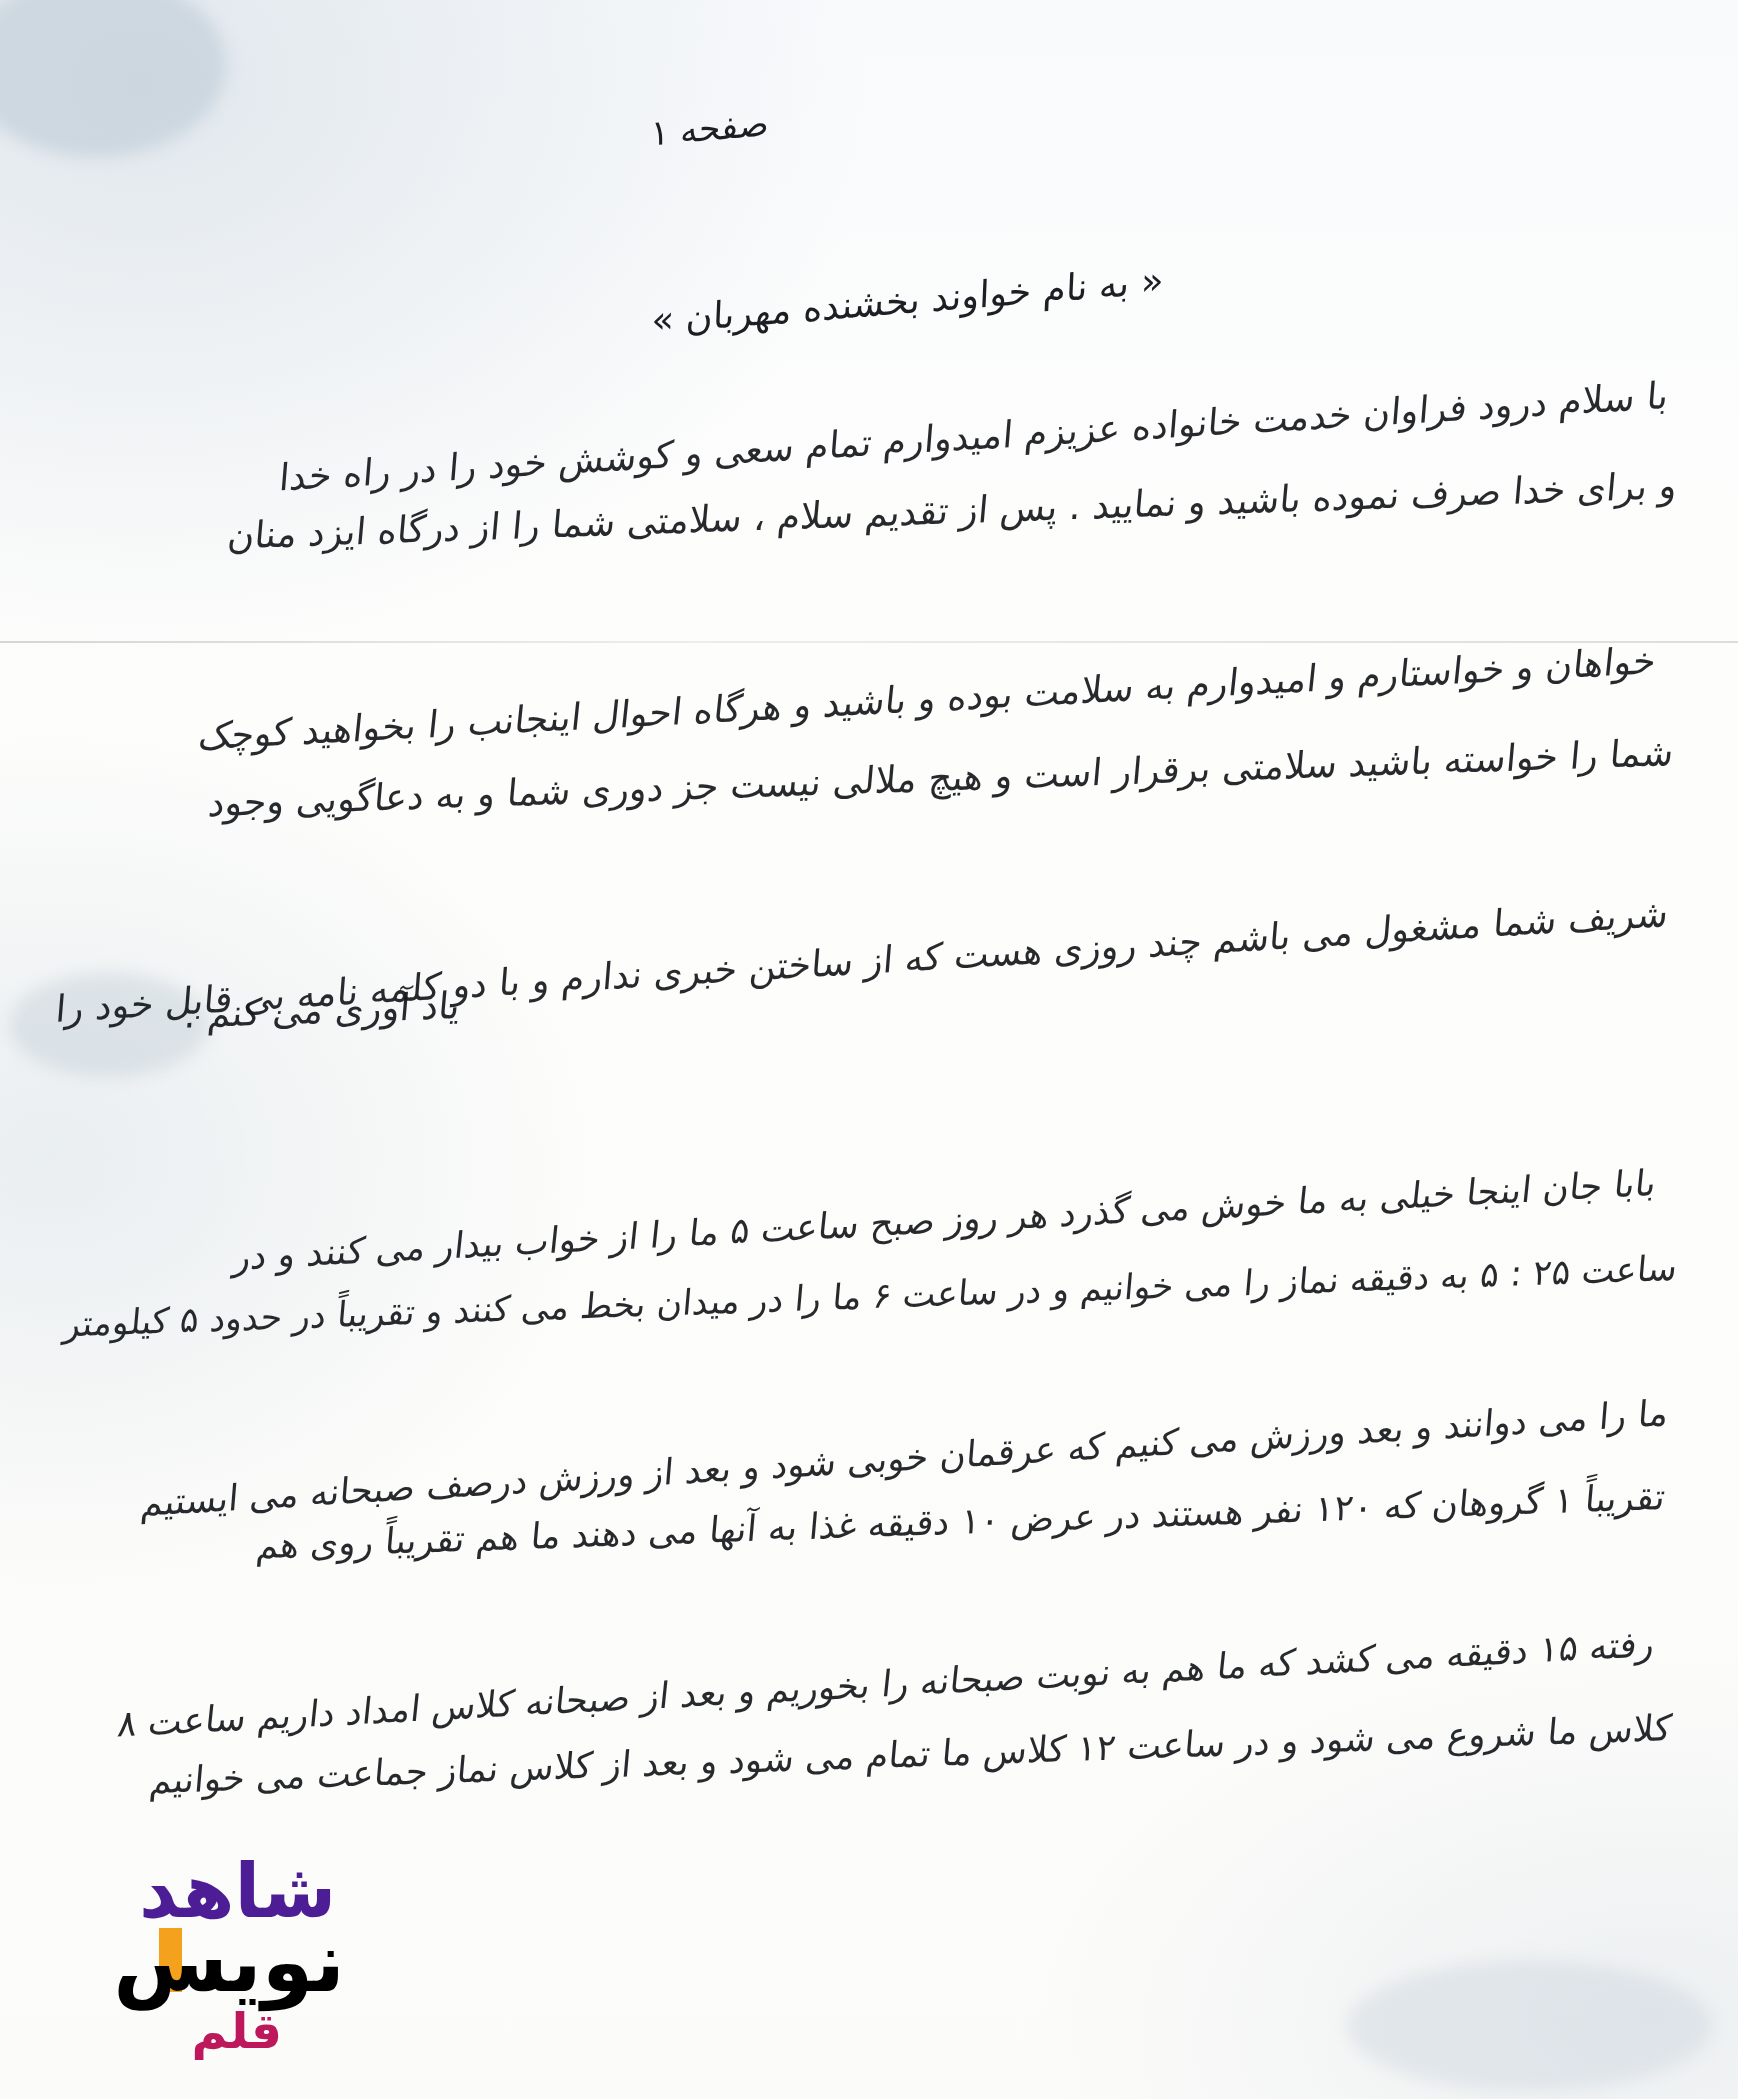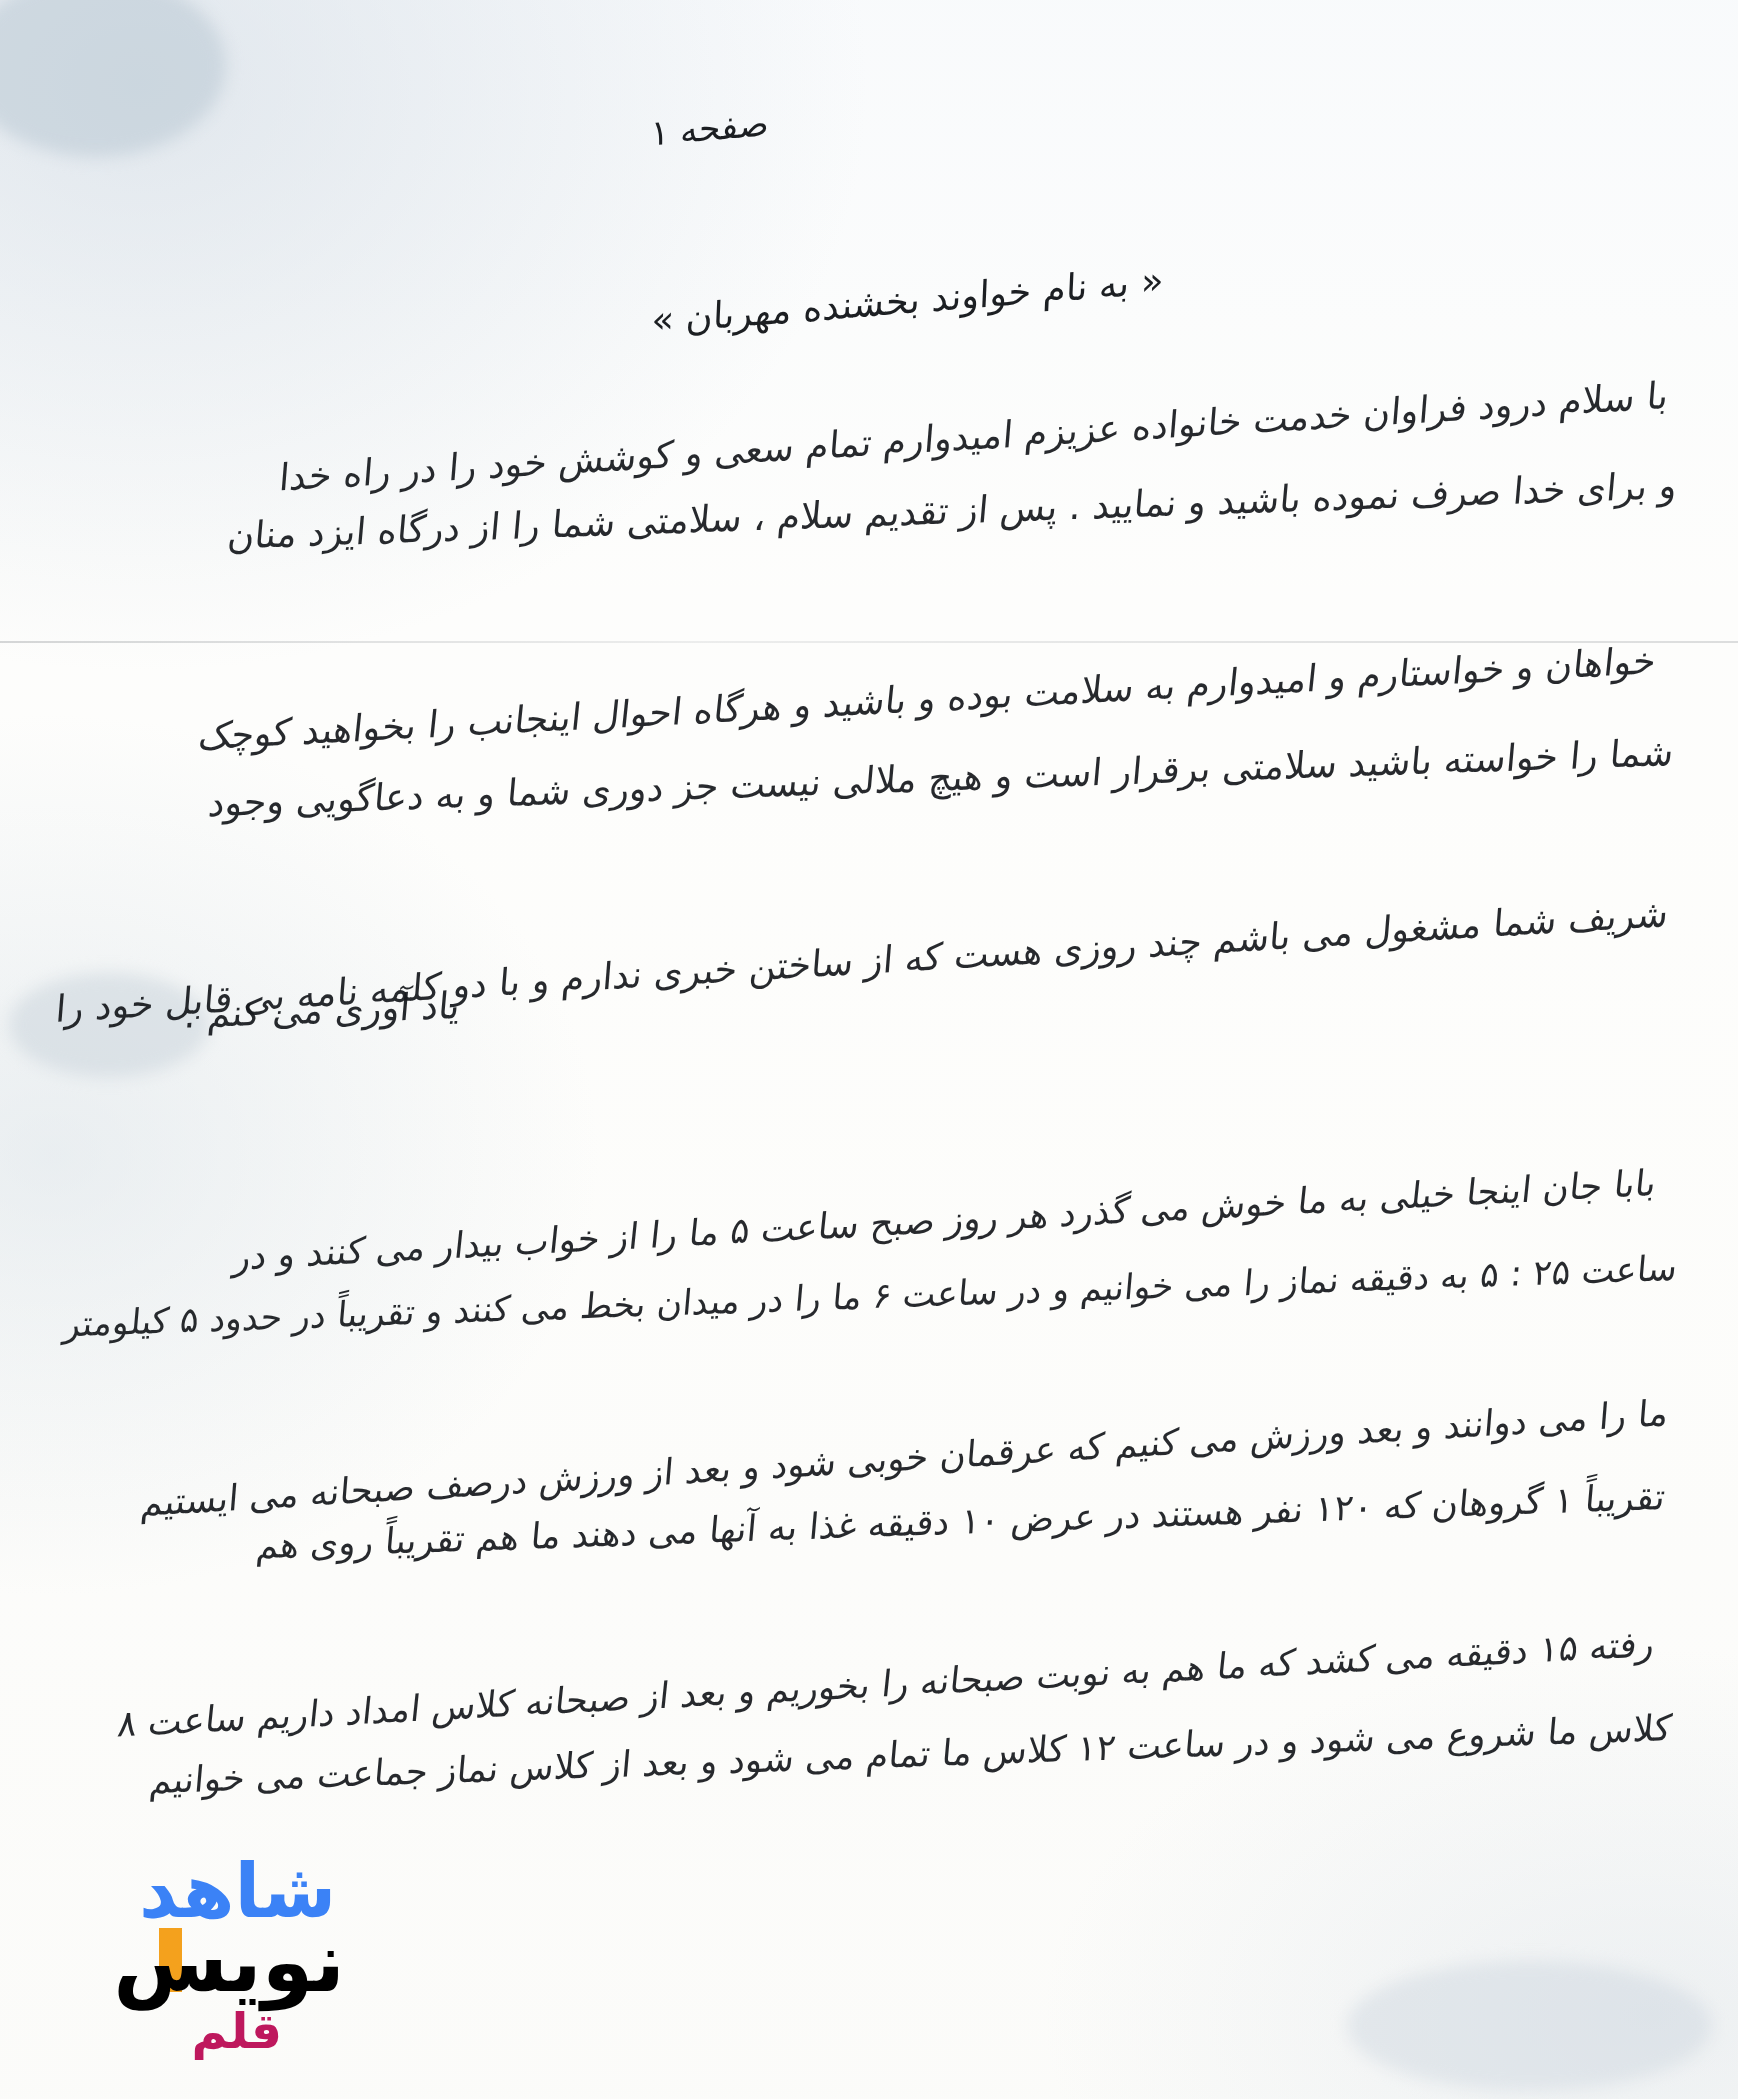--- a/index.html
+++ b/index.html
@@ -107,21 +107,21 @@
   .stamp-row {
     position: absolute;
     font-weight: 900;
     line-height: 1;
     letter-spacing: -1.7px;
   }
   .stamp-top {
     top: 8.7px;
     right: 8.7px;
     font-size: 75px;
-    color: #3b82f6;
+    color: #4c1d95;
   }
   .stamp-mid {
     top: 76px;
     right: 0px;
     font-size: 83px;
     color: #000000;
   }
   .stamp-bot {
     top: 162px;
     right: 63px;

